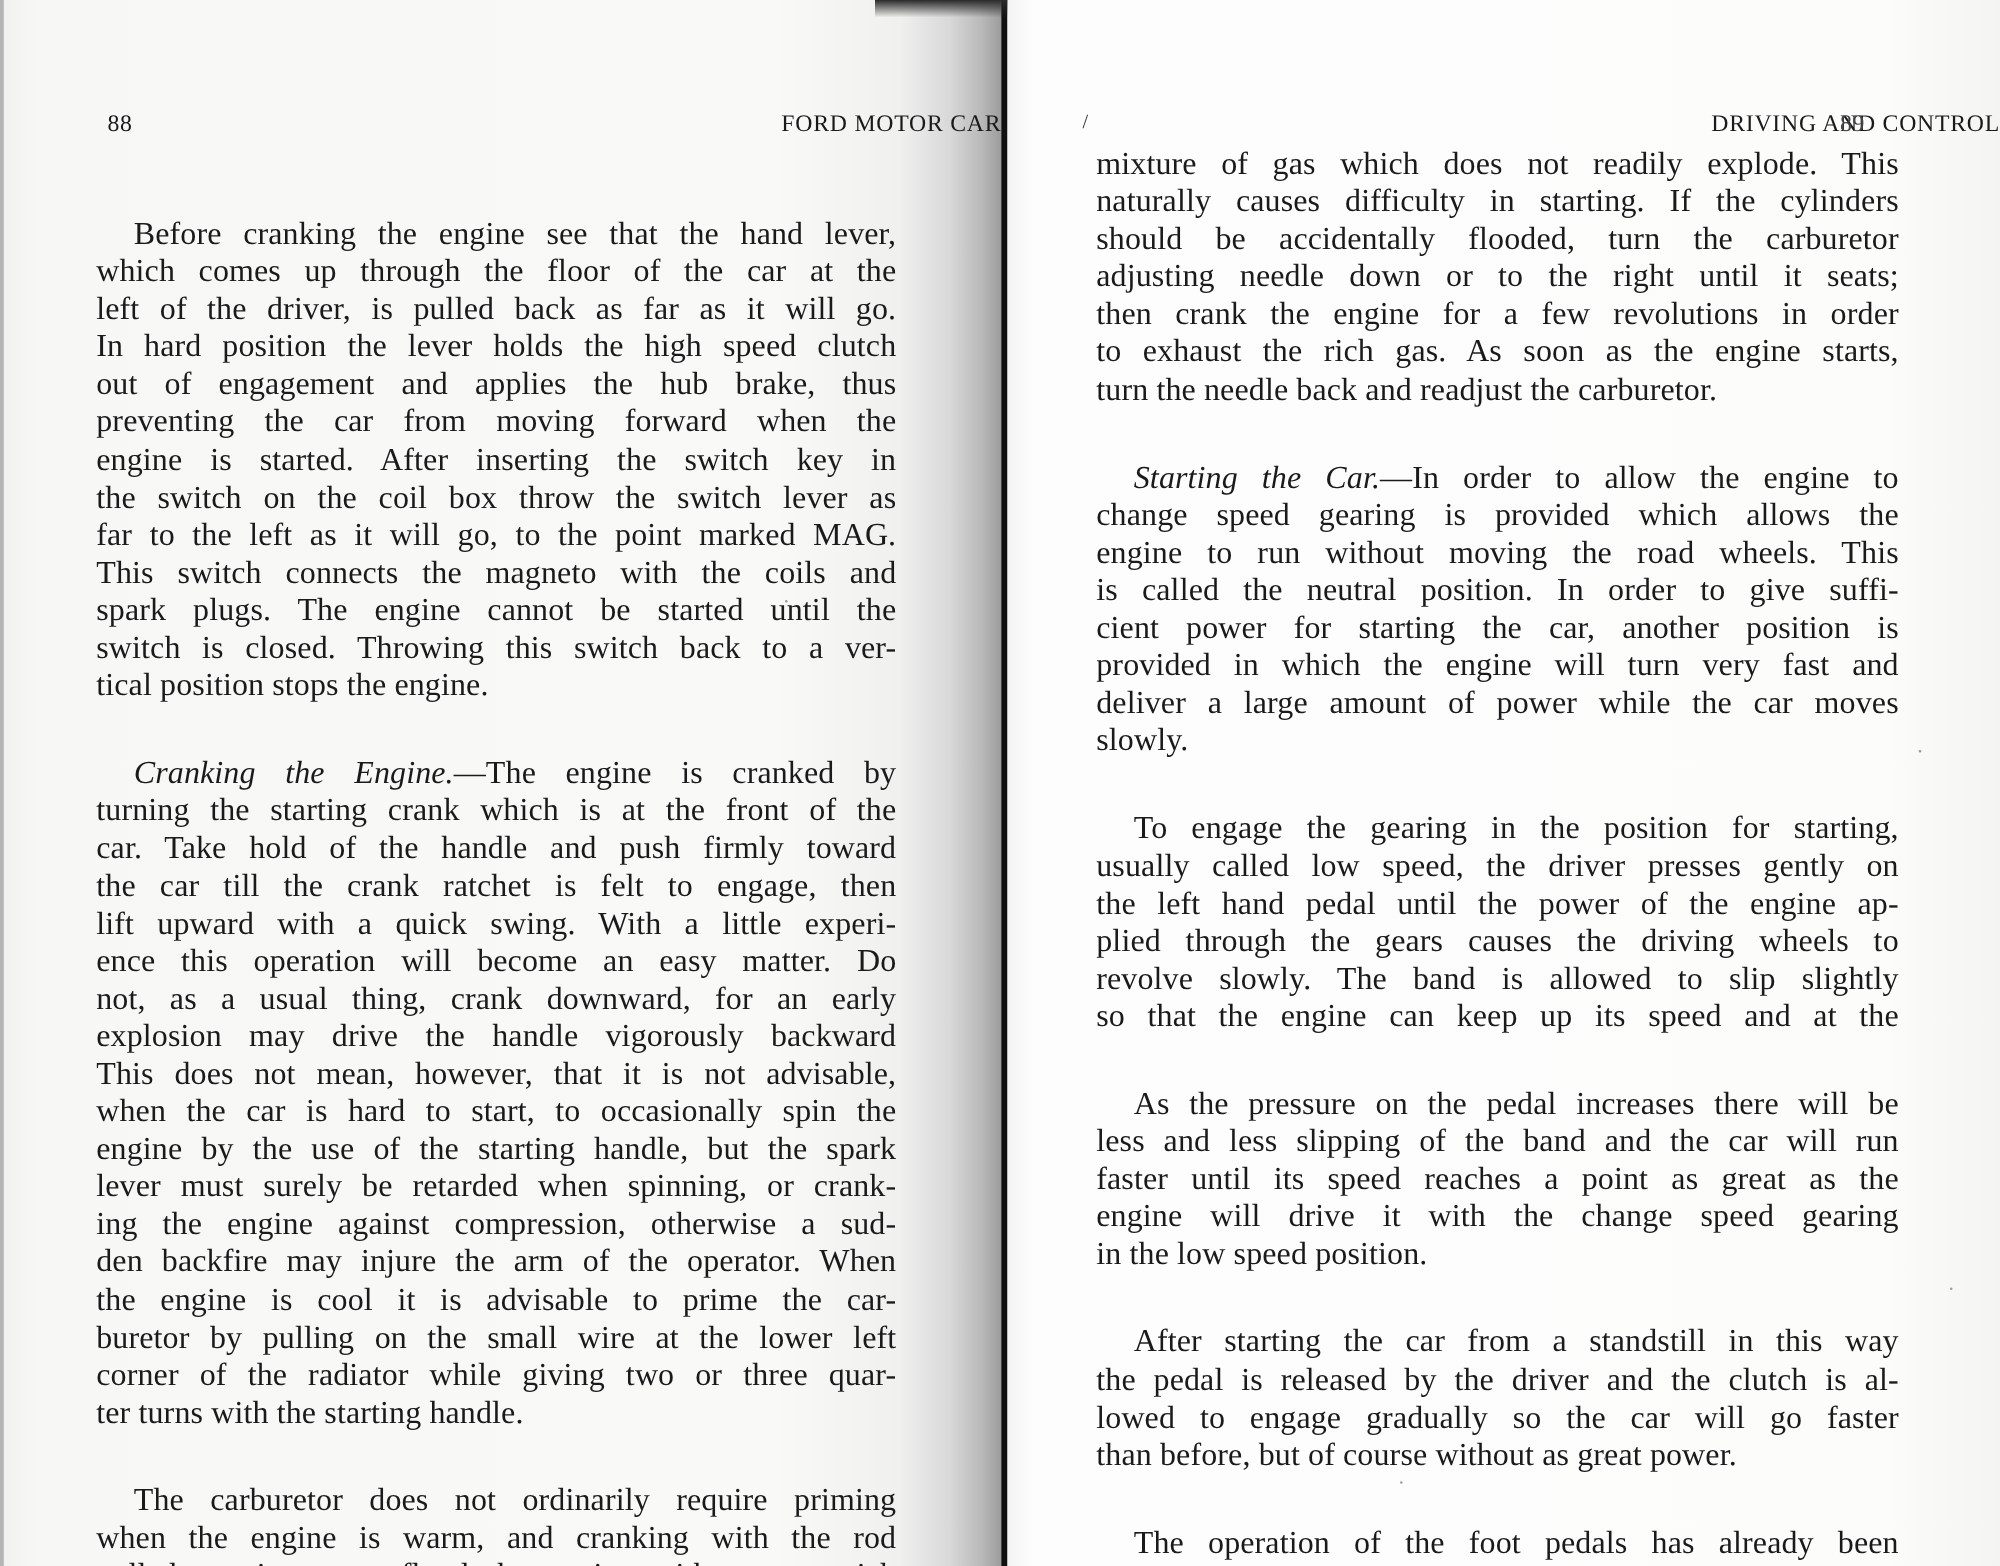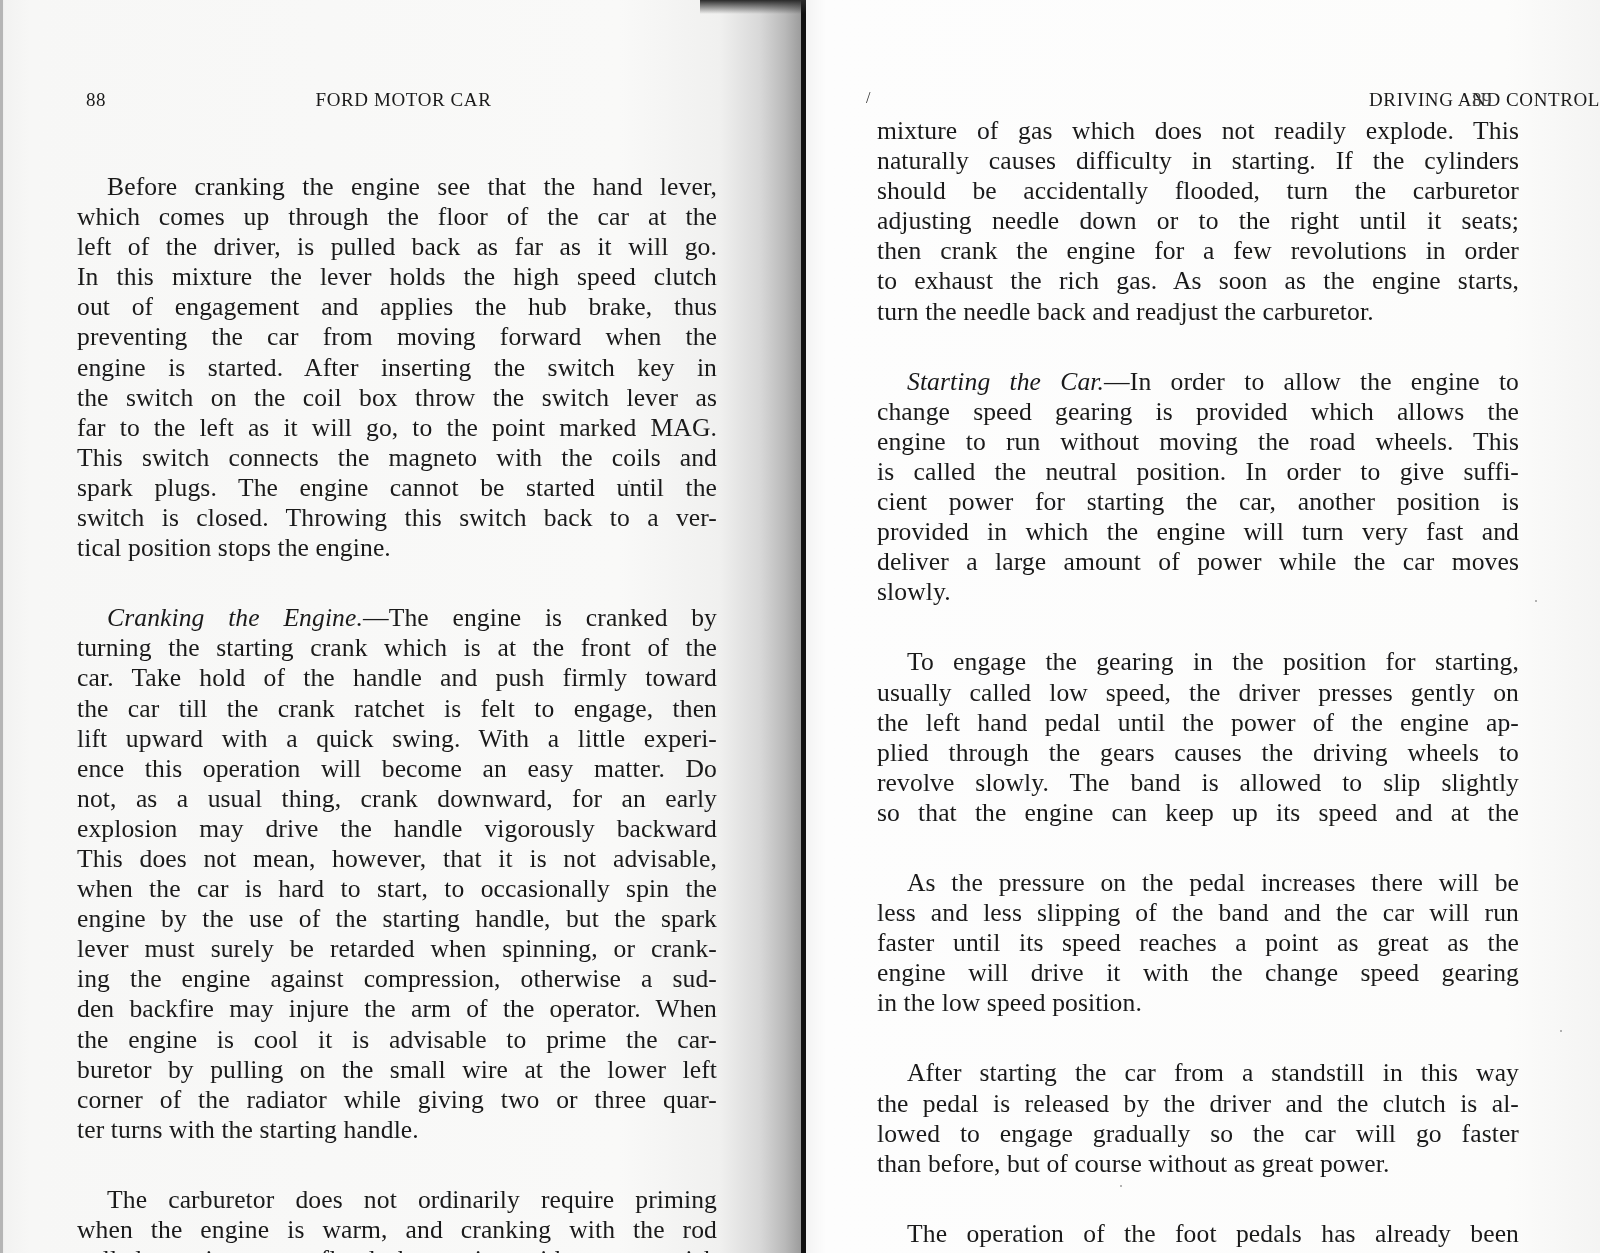--- a/index.html
+++ b/index.html
@@ -63,21 +63,21 @@
       background: linear-gradient(to bottom, #2a2a2a, rgba(40,40,40,0));
       pointer-events: none;
     }
     .header {
       position: absolute;
       top: 89px;
       font-size: 19px;
       letter-spacing: 0.6px;
     }
     .page-left .folio { left: 86px; }
-    .page-left .running-head { left: 0; width: 801px; text-align: center; padding-left: 6px; box-sizing: border-box; }
+    .page-left .running-head { left: 0; width: 801px; text-align: right; padding-left: 6px; box-sizing: border-box; }
     .page-right .running-head { left: 0; width: 794px; text-align: right; padding-left: 40px; box-sizing: border-box; }
     .page-right .folio { left: 666px; color: #444; }
     .page-right .mark { left: 60px; font-size: 16px; color: #333; }
     .text-block {
       position: absolute;
       font-size: 25.6px;
       line-height: 30.1px;
       text-align: justify;
       text-align-last: justify;
       letter-spacing: 0.1px;
@@ -106,21 +106,21 @@
 
 <div class="spread">
 
   <div class="page page-left">
     <div class="header folio">88</div>
     <div class="header running-head">FORD MOTOR CAR</div>
     <div class="text-block">
         <span class="line indent">Before cranking the engine see that the hand lever,</span>
         <span class="line">which comes up through the floor of the car at the</span>
         <span class="line">left of the driver, is pulled back as far as it will go.</span>
-        <span class="line">In this mixture the lever holds the high speed clutch</span>
+        <span class="line">In hard position the lever holds the high speed clutch</span>
         <span class="line">out of engagement and applies the hub brake, thus</span>
         <span class="line">preventing the car from moving forward when the</span>
         <span class="line">engine is started. After inserting the switch key in</span>
         <span class="line">the switch on the coil box throw the switch lever as</span>
         <span class="line">far to the left as it will go, to the point marked MAG.</span>
         <span class="line">This switch connects the magneto with the coils and</span>
         <span class="line">spark plugs. The engine cannot be started until the</span>
         <span class="line">switch is closed. Throwing this switch back to a ver-</span>
         <span class="line last">tical position stops the engine.</span>
         <span class="line indent"><span class="it">Cranking the Engine.</span>—The engine is cranked by</span>

